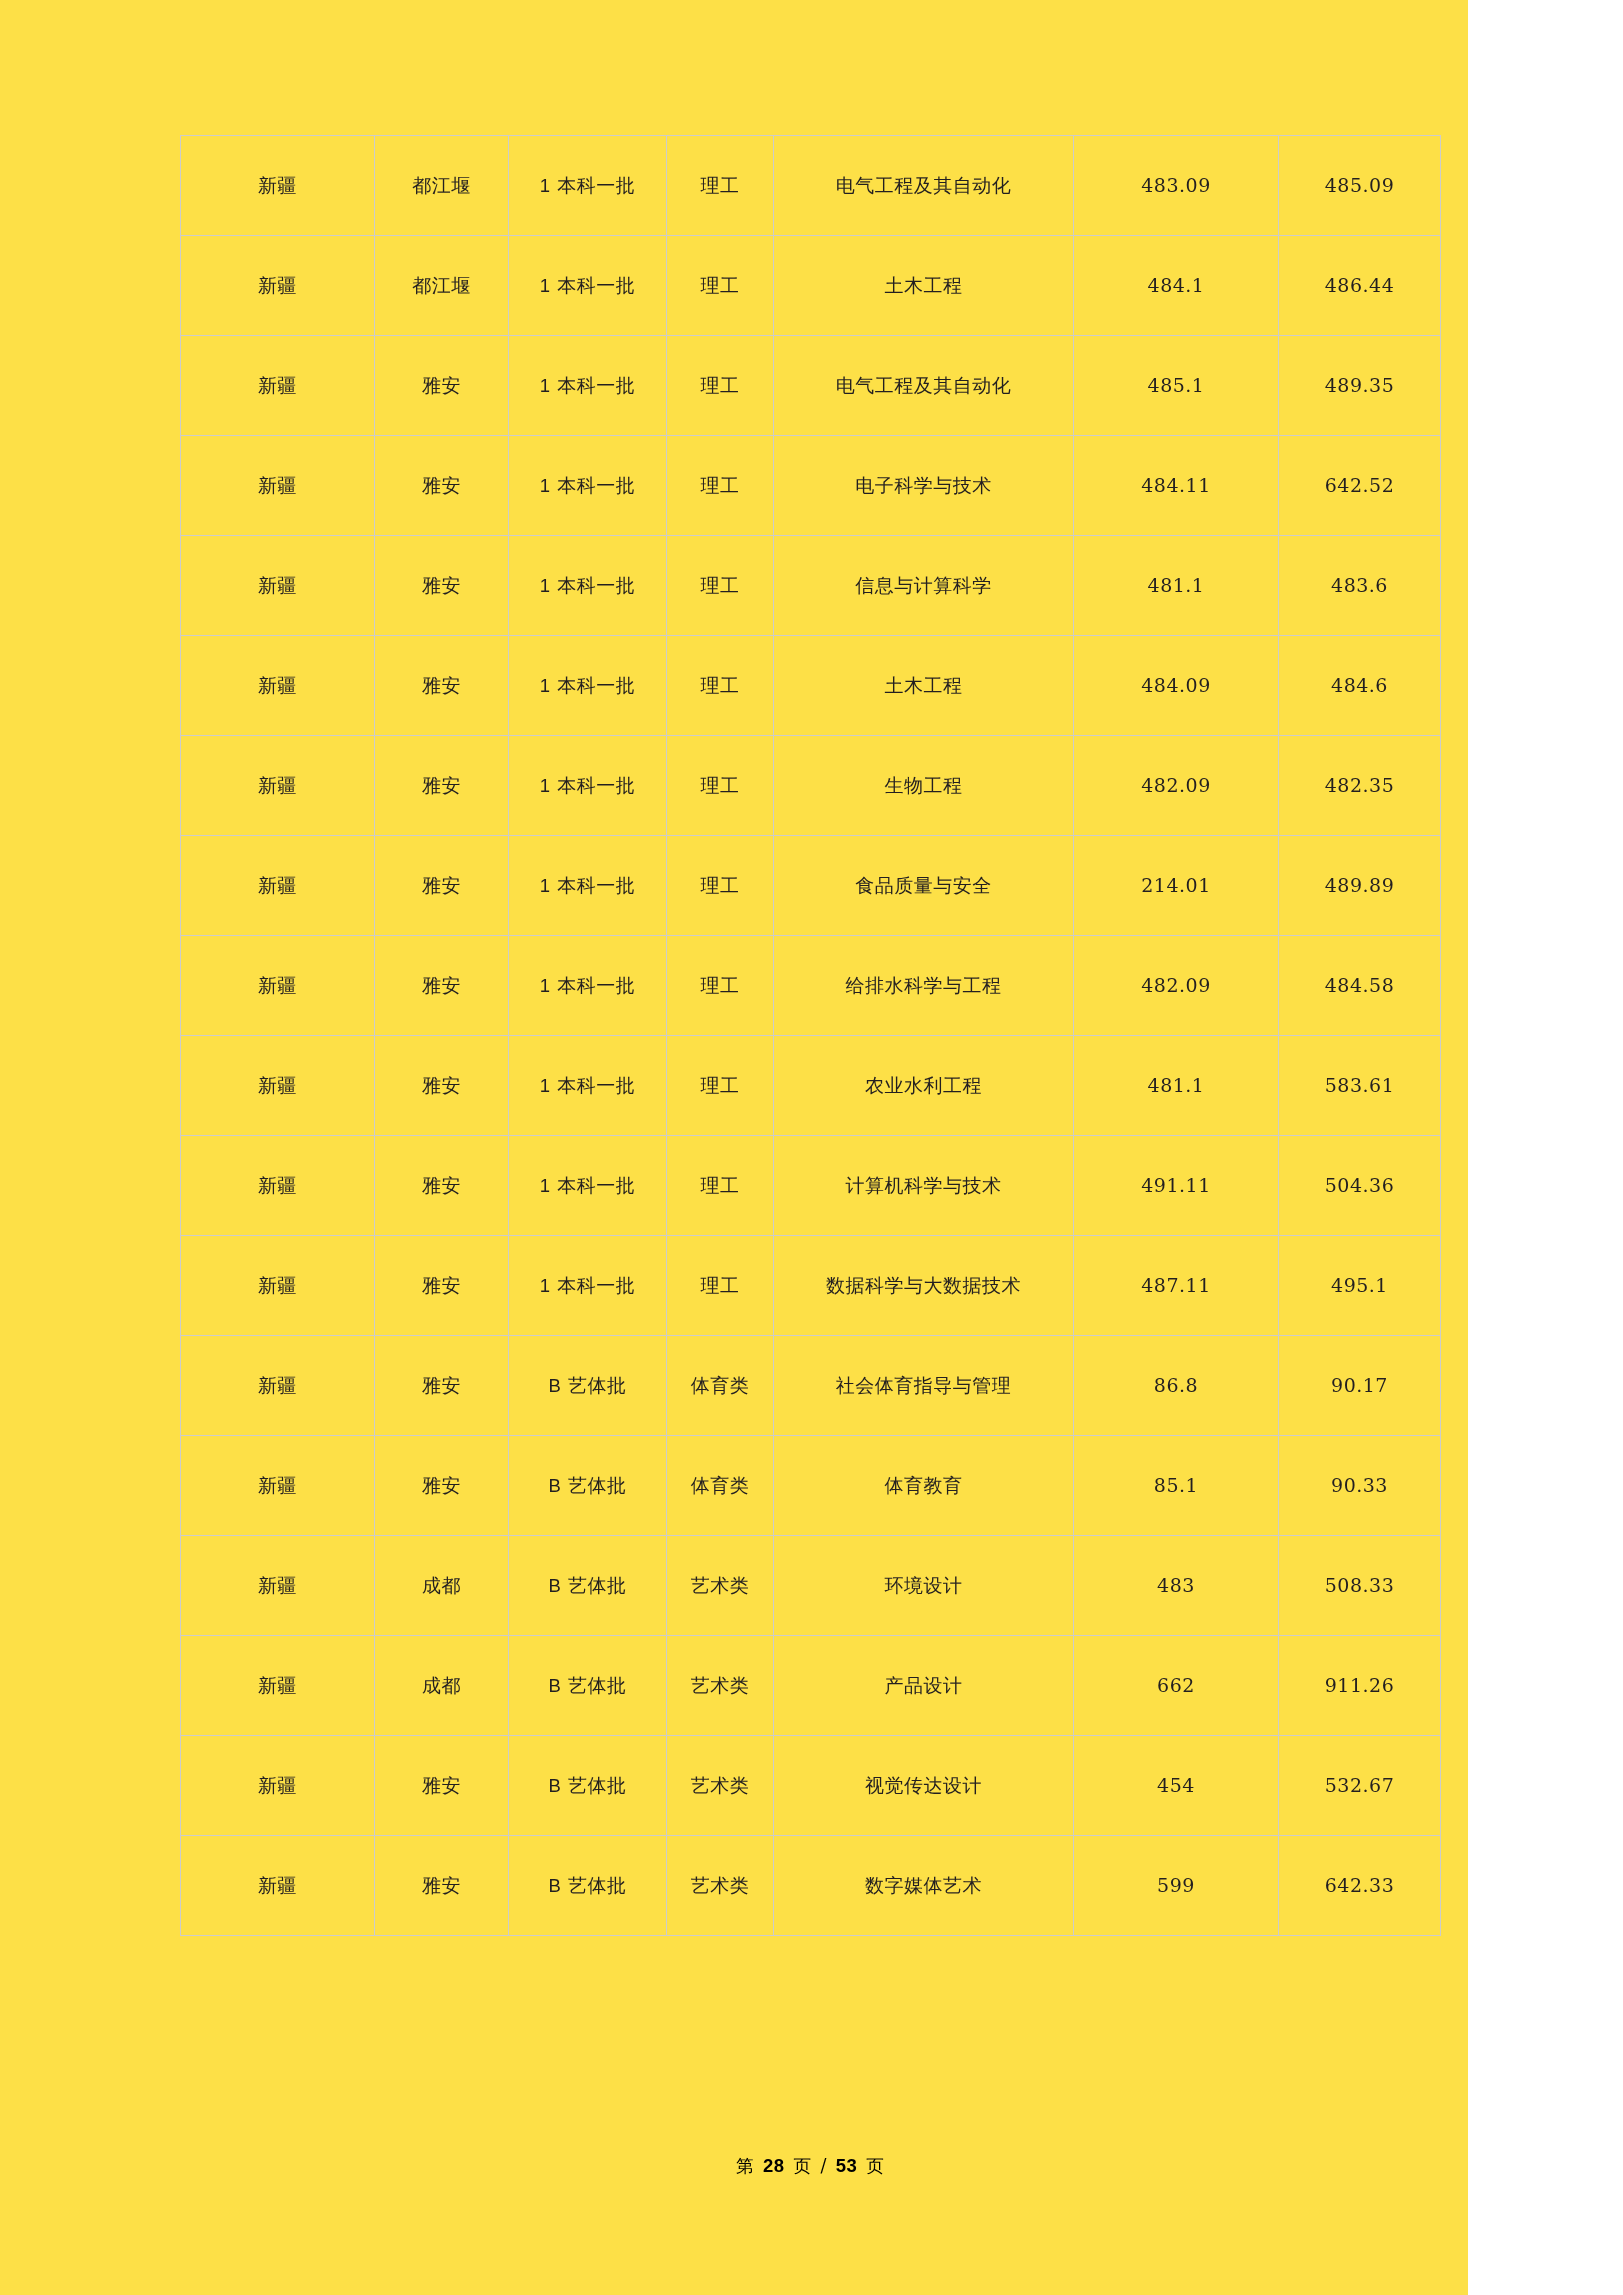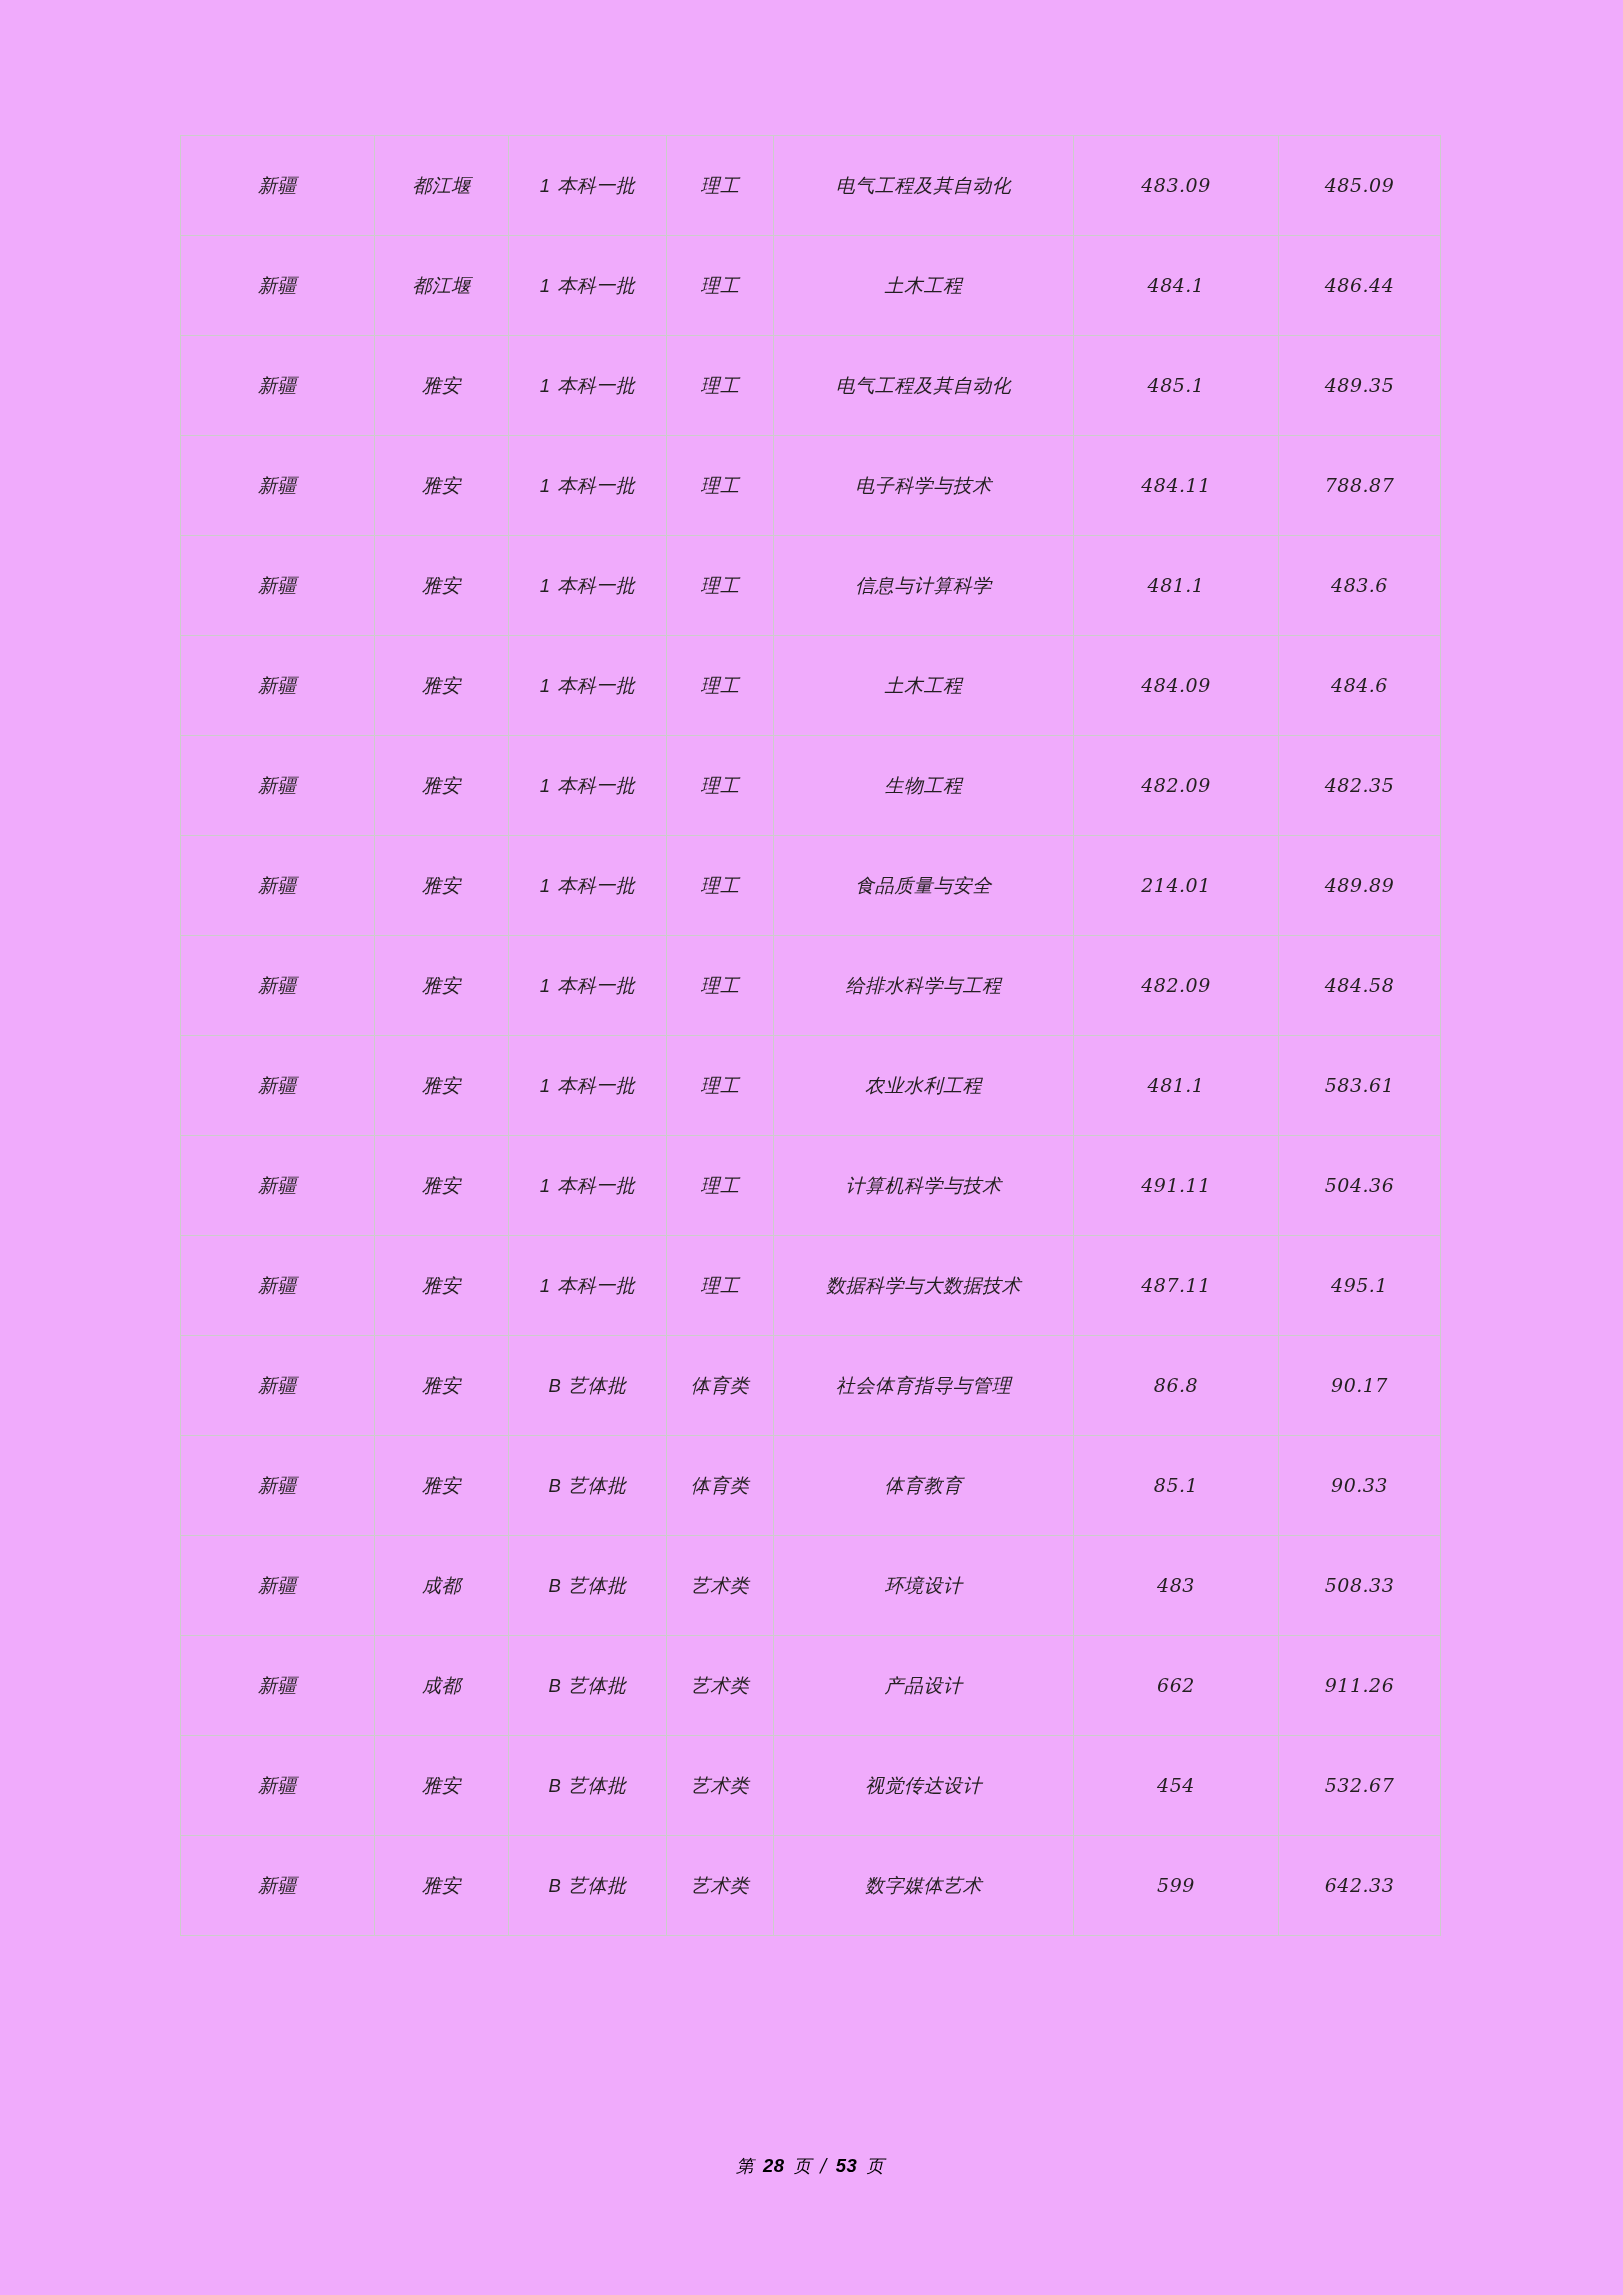--- a/index.html
+++ b/index.html
@@ -10,24 +10,23 @@
   body {
     width: 1623px;
     height: 2295px;
     font-family: "DejaVu Serif", "Liberation Serif", serif;
     position: relative;
     overflow: hidden;
   }
   .page {
     position: absolute;
     left: 0; top: 0;
-    width: 1623px;
+    width: 1468px;
     height: 2295px;
-    background: #f0abfc;
-    font-style: italic;
+    background: #fde047;
   }
   .score-table {
     position: absolute;
     left: 180px;
     top: 135px;
     width: 1261px;
     border-collapse: collapse;
     table-layout: fixed;
   }
   .score-table td {
@@ -123,21 +122,21 @@
           <td class="num">485.1</td>
           <td class="num">489.35</td>
         </tr>
         <tr>
           <td>新疆</td>
           <td>雅安</td>
           <td class="batch-cell"><span class="lead">1</span> <span>本科一批</span></td>
           <td>理工</td>
           <td>电子科学与技术</td>
           <td class="num">484.11</td>
-          <td class="num">788.87</td>
+          <td class="num">642.52</td>
         </tr>
         <tr>
           <td>新疆</td>
           <td>雅安</td>
           <td class="batch-cell"><span class="lead">1</span> <span>本科一批</span></td>
           <td>理工</td>
           <td>信息与计算科学</td>
           <td class="num">481.1</td>
           <td class="num">483.6</td>
         </tr>

